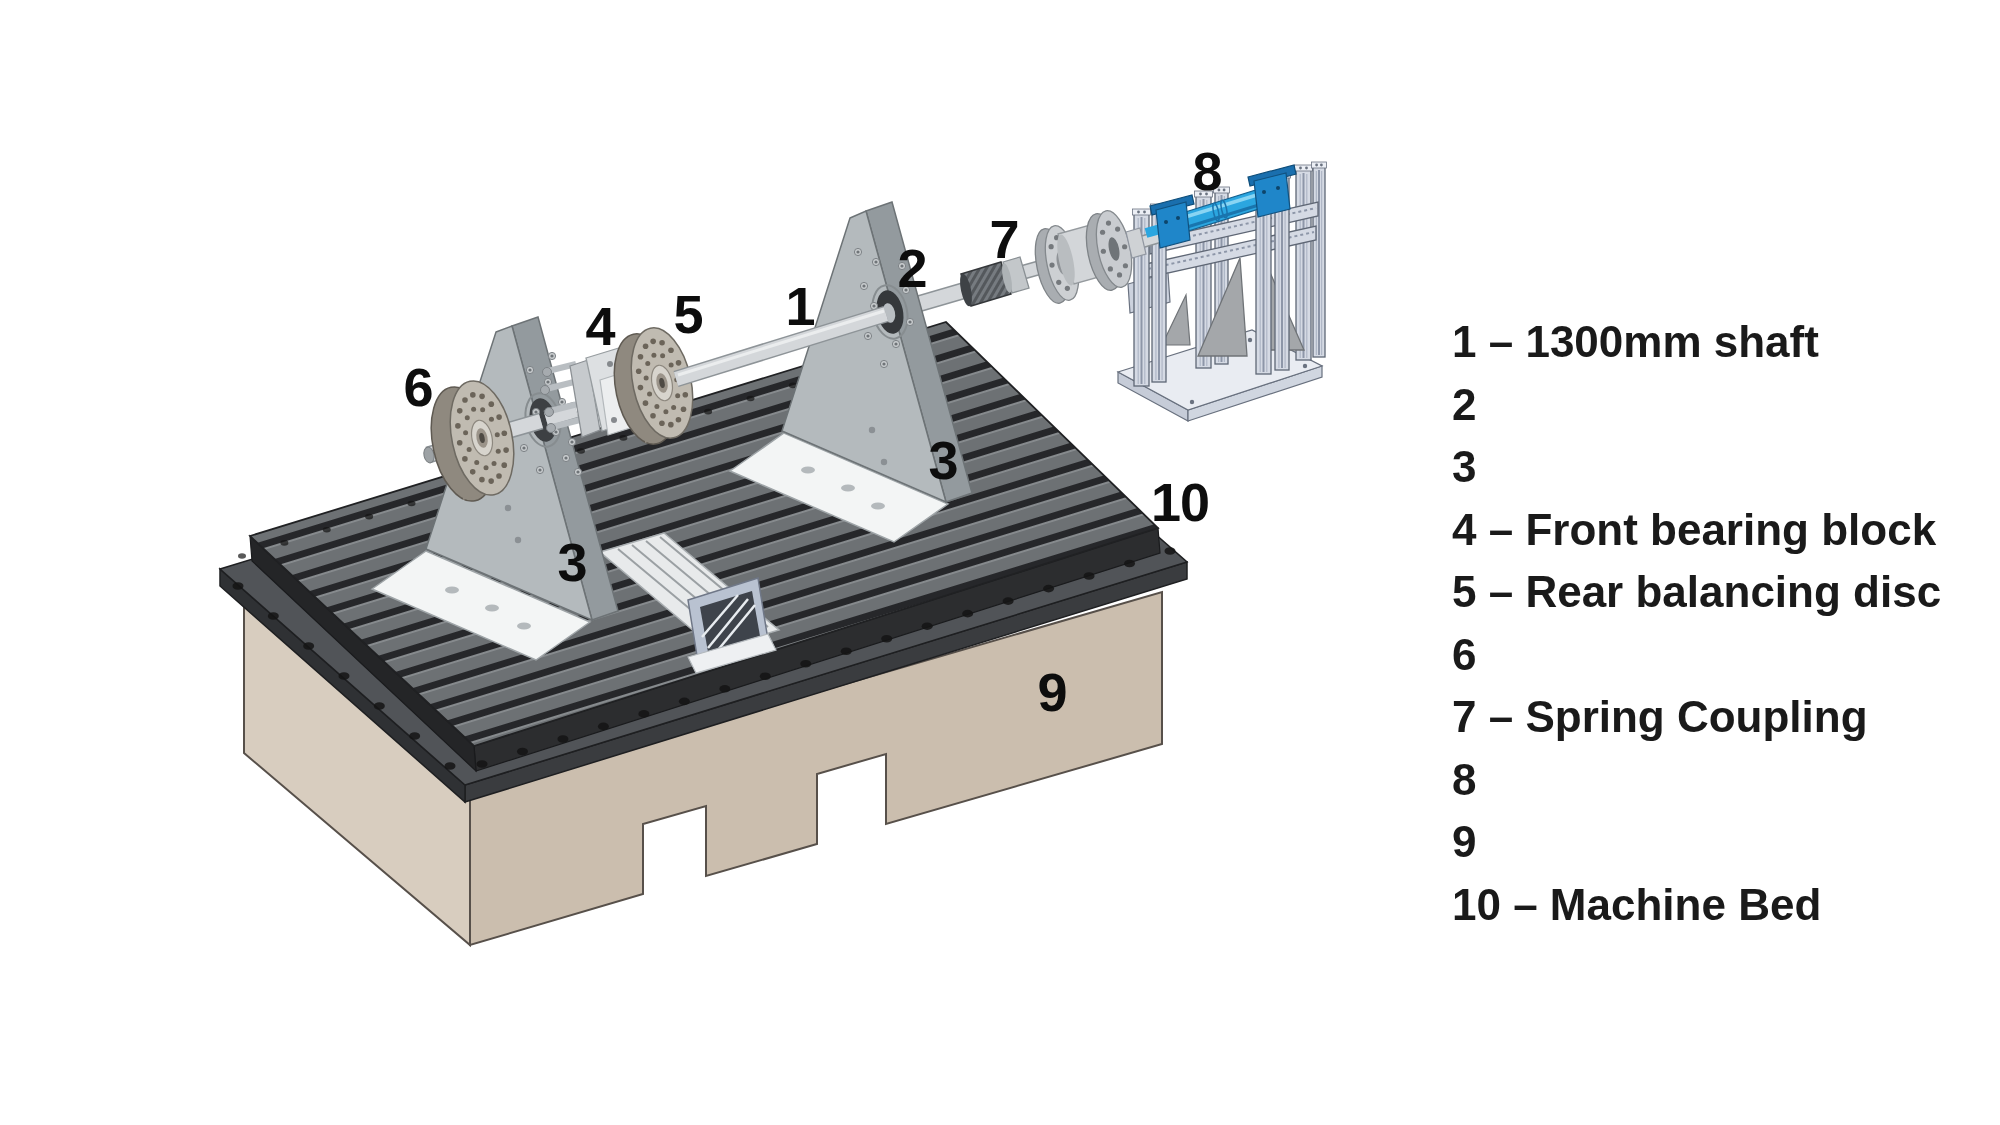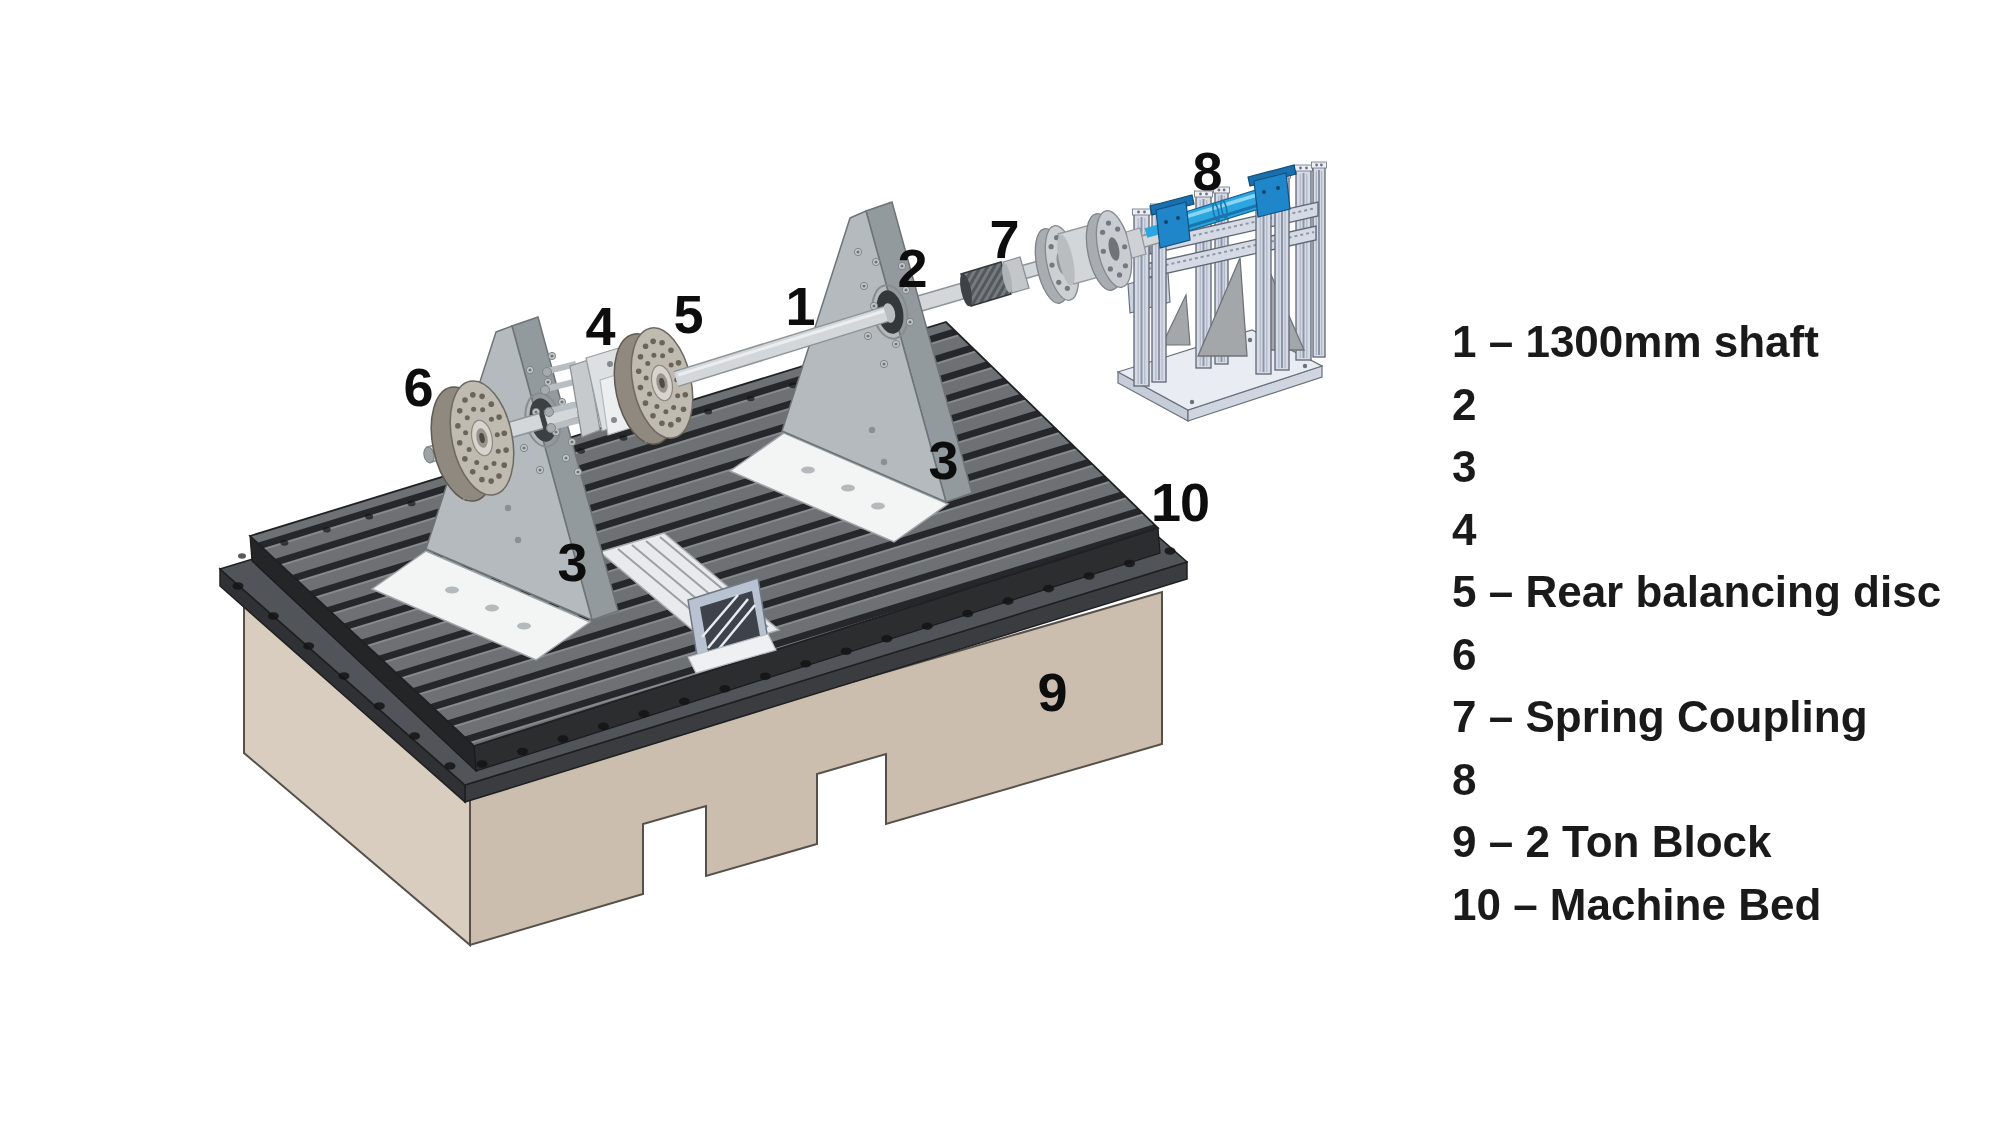--- a/index.html
+++ b/index.html
@@ -453,38 +453,38 @@
         <span class="legend-text">&nbsp;–&nbsp;1300mm shaft</span>
       </div>
       <div class="legend-line">
         <span class="legend-num">2</span>
       </div>
       <div class="legend-line">
         <span class="legend-num">3</span>
       </div>
       <div class="legend-line">
         <span class="legend-num">4</span>
+        <span class="legend-text">&nbsp;–&nbsp;Front bearing block</span>
       </div>
       <div class="legend-line">
         <span class="legend-num">5</span>
         <span class="legend-text">&nbsp;–&nbsp;Rear balancing disc</span>
       </div>
       <div class="legend-line">
         <span class="legend-num">6</span>
       </div>
       <div class="legend-line">
         <span class="legend-num">7</span>
         <span class="legend-text">&nbsp;–&nbsp;Spring Coupling</span>
       </div>
       <div class="legend-line">
         <span class="legend-num">8</span>
       </div>
       <div class="legend-line">
         <span class="legend-num">9</span>
-        <span class="legend-text">&nbsp;–&nbsp;2 Ton Block</span>
       </div>
       <div class="legend-line">
         <span class="legend-num">10</span>
         <span class="legend-text">&nbsp;–&nbsp;Machine Bed</span>
       </div>
     </div>
 
 </div>
 
 </body></html>

